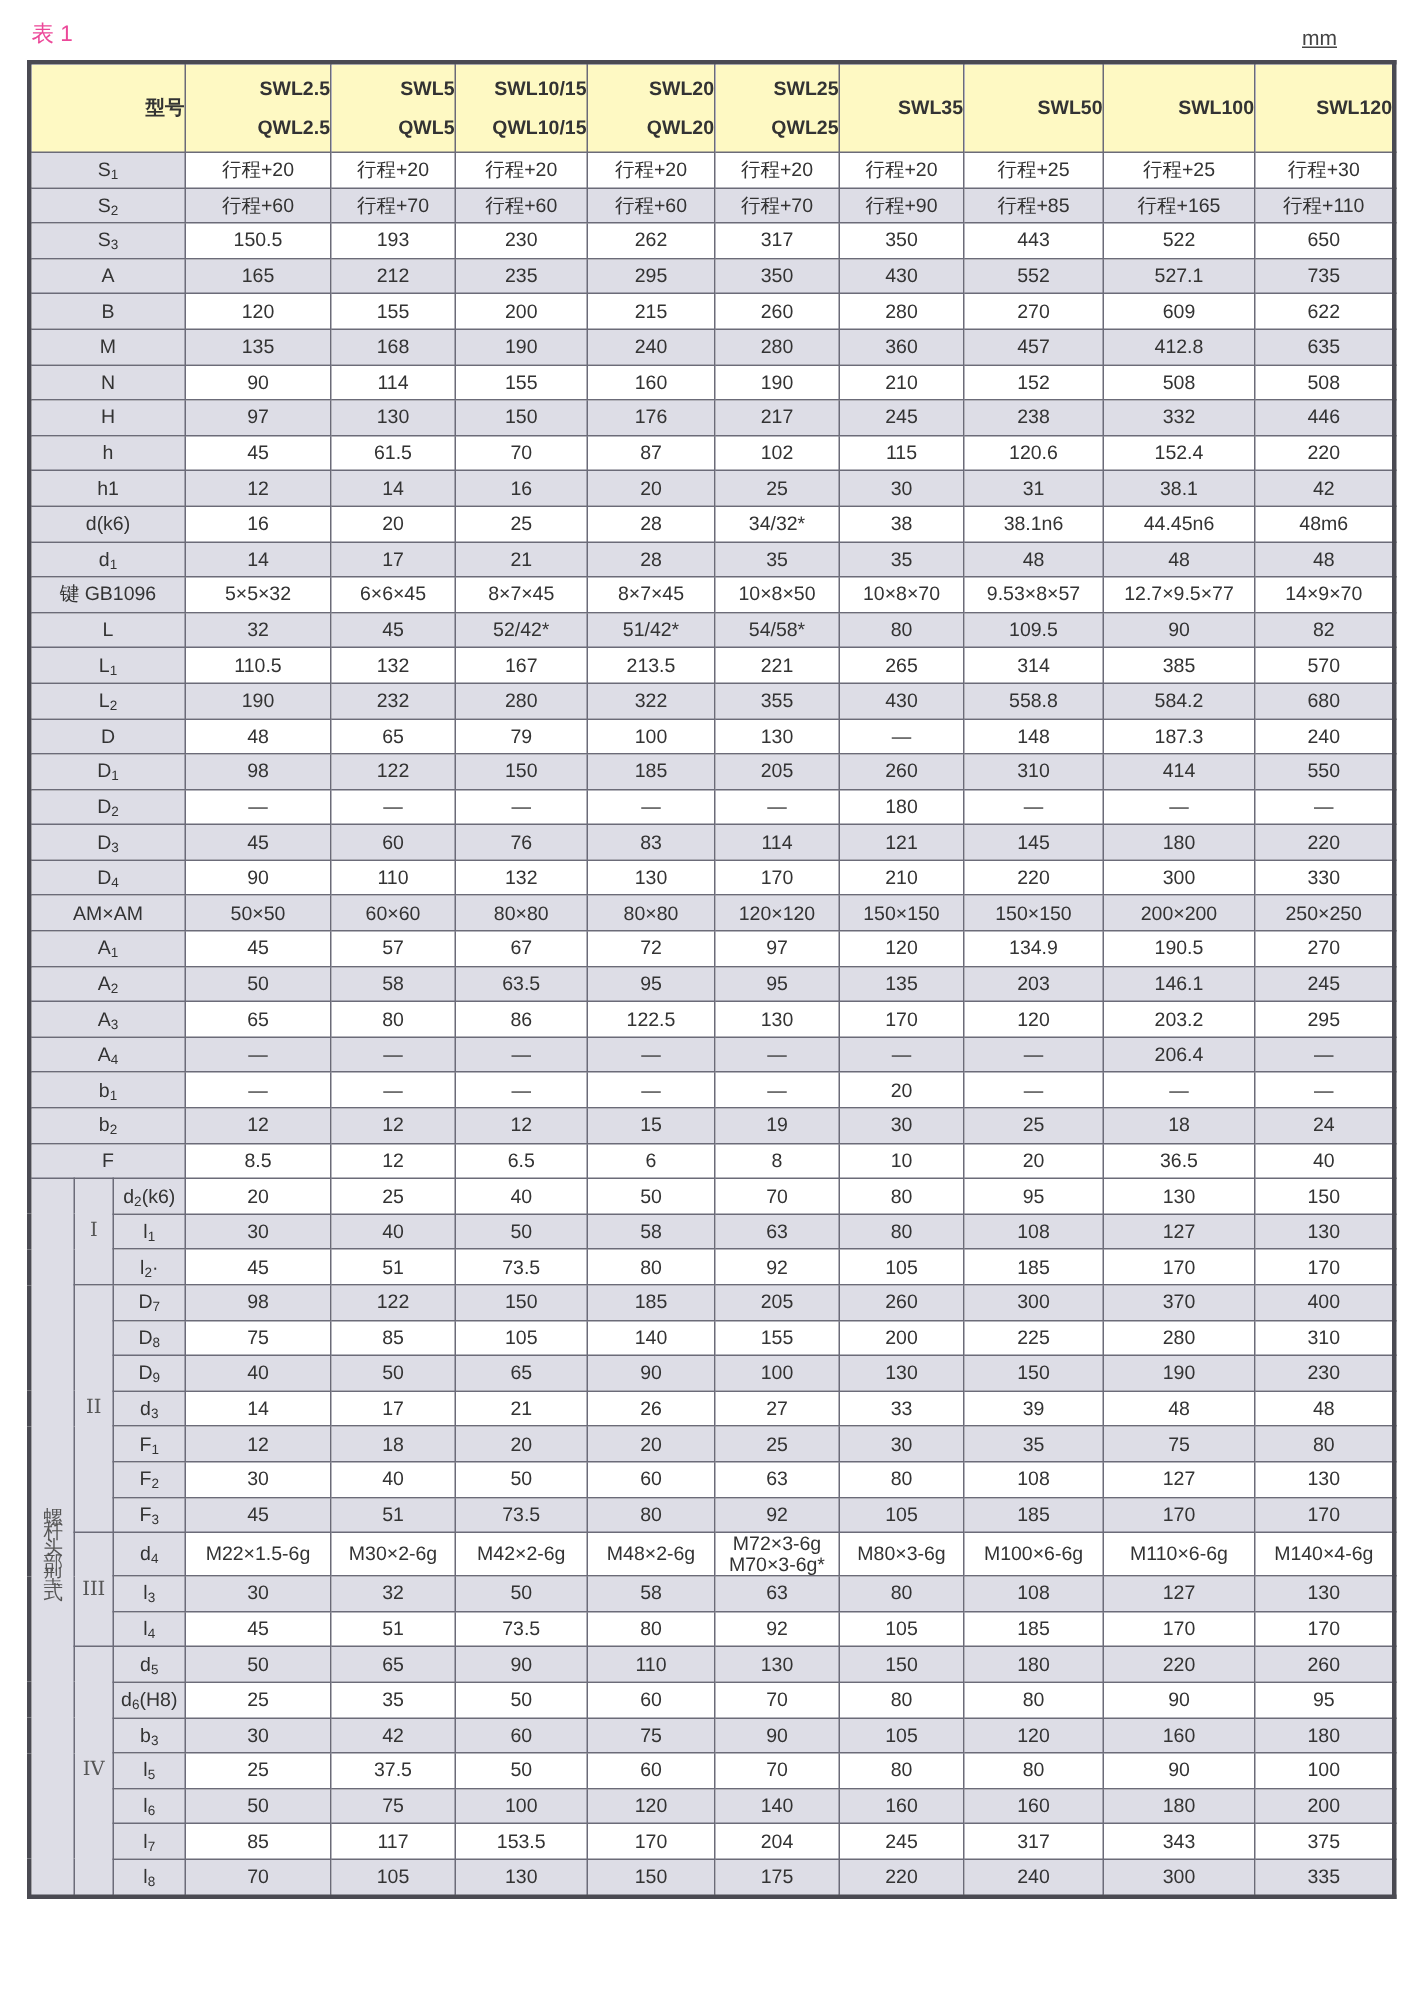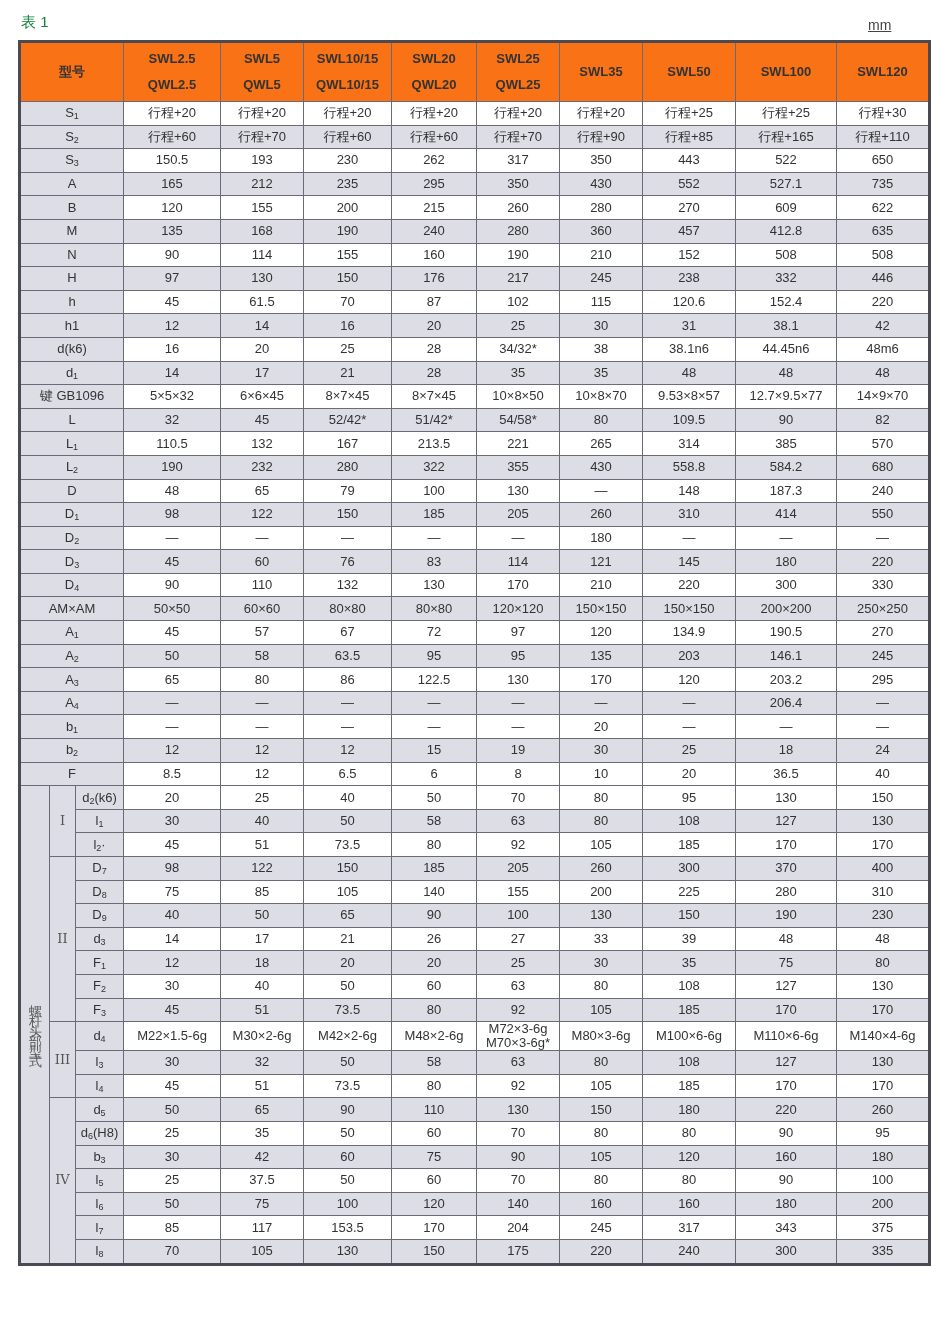--- a/index.html
+++ b/index.html
@@ -1,21 +1,21 @@
 <!DOCTYPE html>
 <html><head>
 <meta charset="utf-8">
 <style>
   html, body { margin:0; padding:0; background:#ffffff; }
   body { width:950px; height:1328px; position:relative; font-family:"Liberation Sans", "DejaVu Sans", sans-serif; color:#333; overflow:hidden; }
-  .caption { position:absolute; left:21px; top:13px; font-size:15px; color:#15803d; }
+  .caption { position:absolute; left:21px; top:13px; font-size:15px; color:#ec4899; }
   .unit { position:absolute; left:868px; top:17px; font-size:14px; color:#444;text-decoration:underline; }
   table.spec { position:absolute; left:18px; top:40px; border-collapse:collapse; border:3px solid #4a4a52; table-layout:fixed; }
   table.spec td, table.spec th { border:1px solid #6b6b78; text-align:center; vertical-align:middle; padding:0; font-size:13px; height:22.6px; line-height:14px; white-space:nowrap; overflow:hidden; }
-  table.spec th { font-weight:bold; background:#f97316; font-size:13px; line-height:26px; height:58px; }
+  table.spec th { font-weight:bold; background:#fef9c3; font-size:13px; line-height:26px; height:58px;text-align:right; }
   td.lbl { background:#dddde6;margin-top:44px; }
   tr.w td.v { background:#ffffff; }
   tr.g td.v { background:#dddde6; }
   td.grp, td.sub { background:#dddde6; font-family:"DejaVu Serif", serif; font-size:13px; }
   td.grp { writing-mode:vertical-rl; text-orientation:upright; letter-spacing:10px; font-family:"Liberation Sans", sans-serif; color:#555; }
   td.sub { color:#555; }
   td.tall { height:46px; line-height:16px; }
   sub { font-size:9px; vertical-align:-2px; line-height:0; }
   .note { position:absolute; left:22px; top:1339px; font-size:19px; color:#444; }
 </style>

